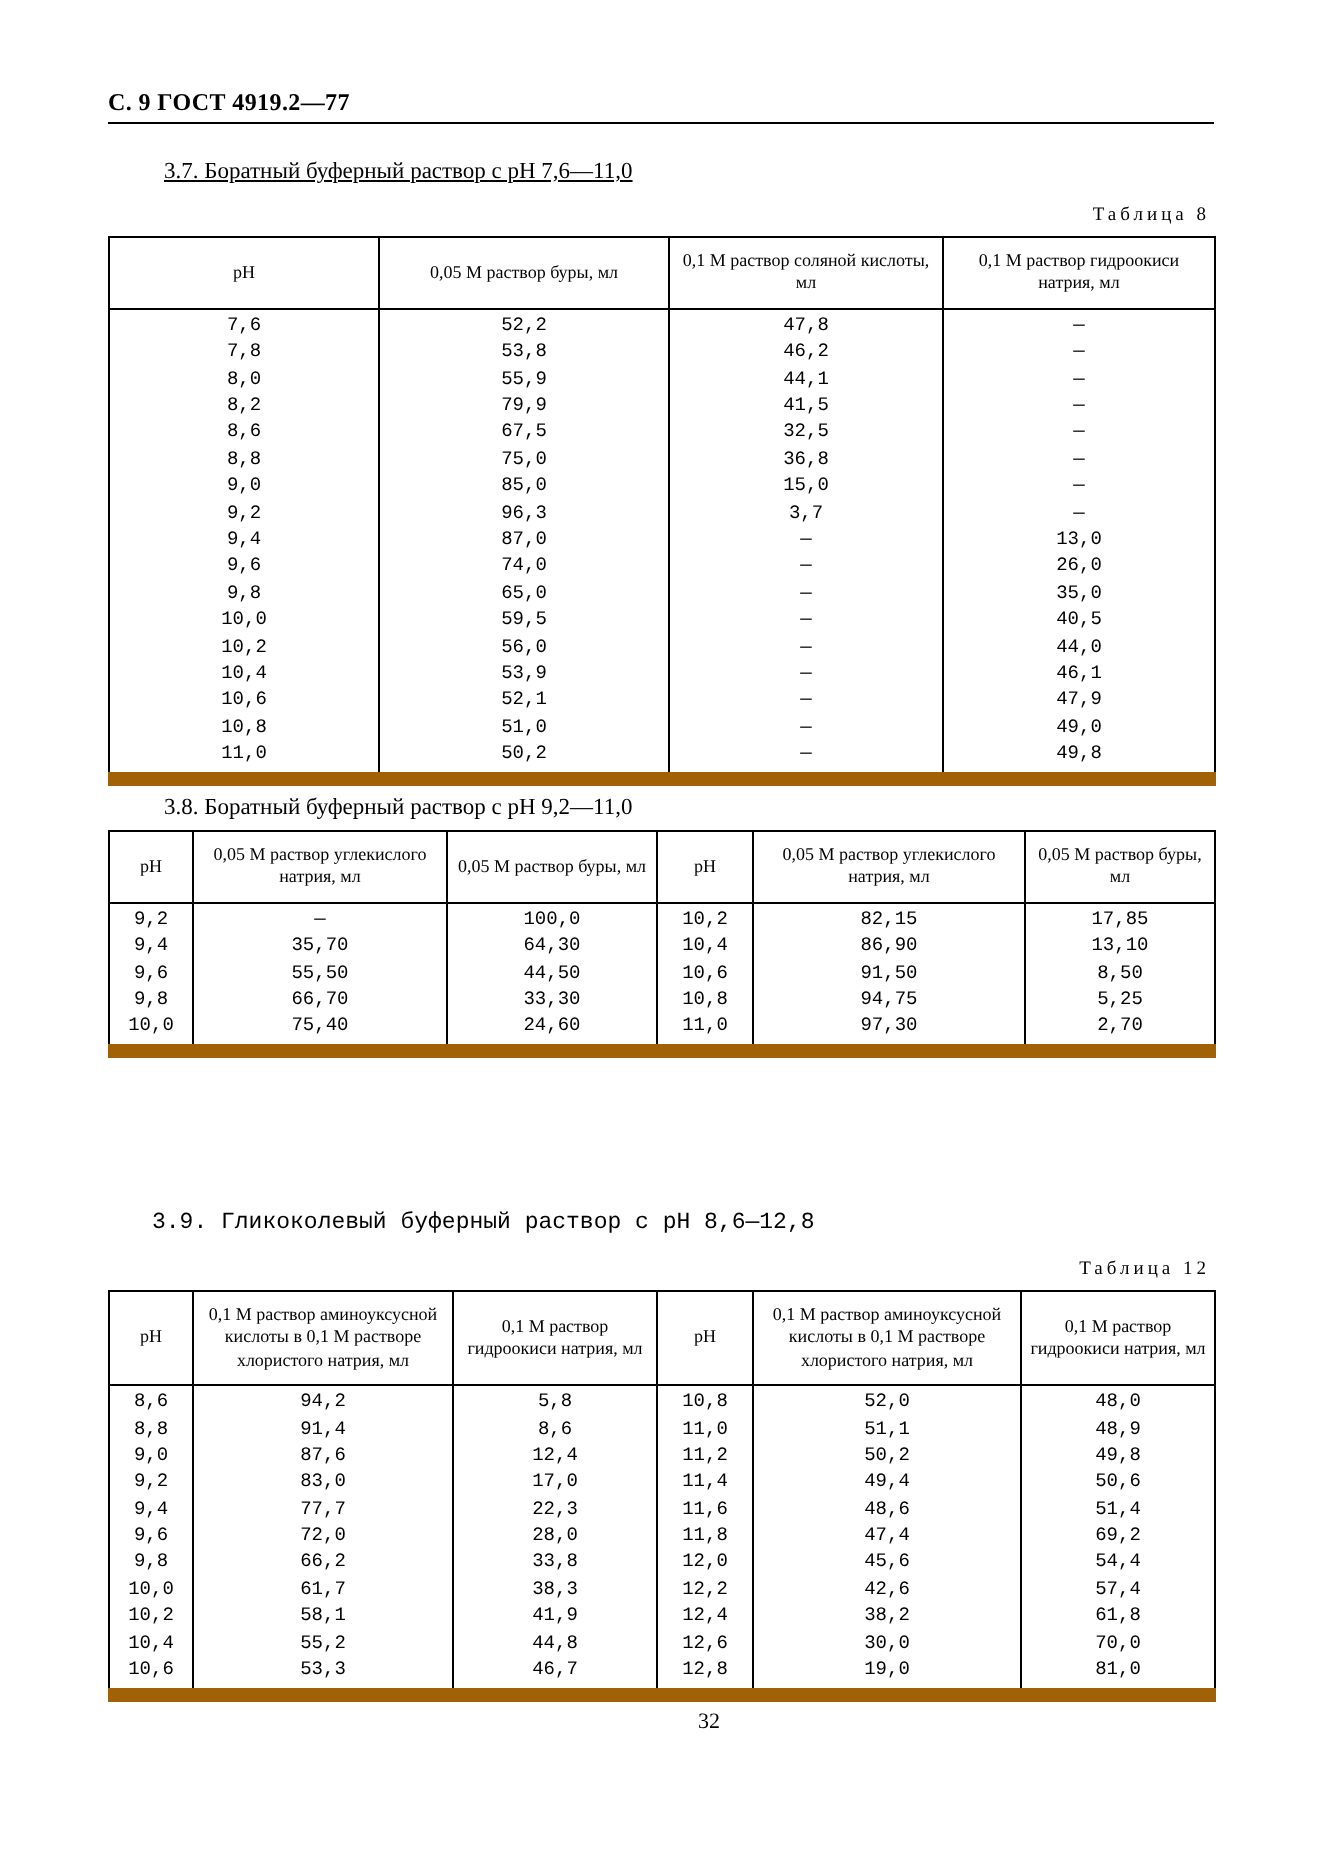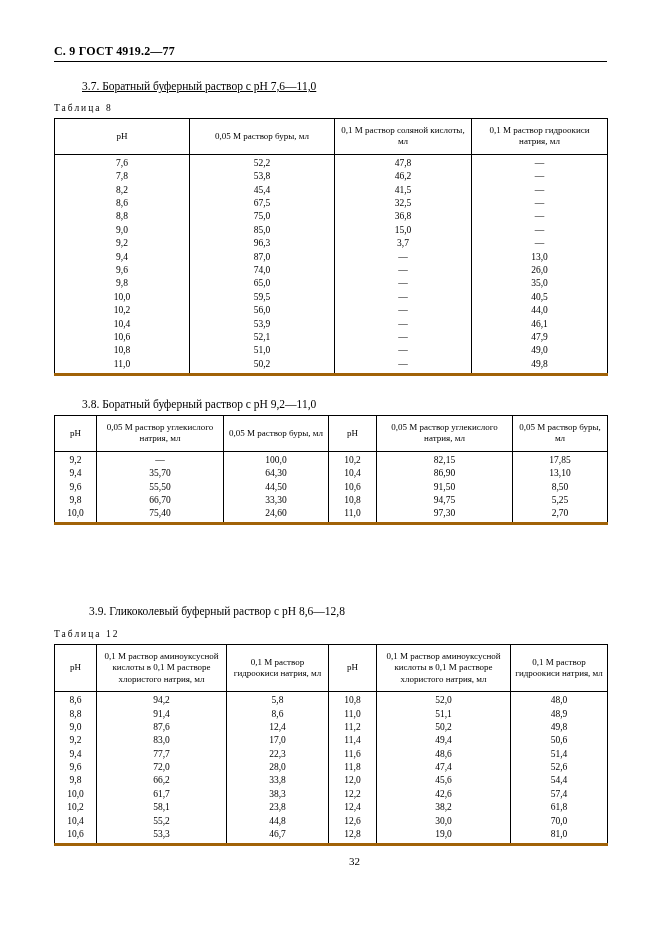--- a/index.html
+++ b/index.html
@@ -42,21 +42,21 @@
   .rule-top { top: 61px; }
 
   .section-title {
     font-size: 11.5px;
     margin: 0;
     padding: 0;
   }
   .tbl-caption {
     font-size: 9.5px;
     letter-spacing: 2px;
-    text-align: left;
+    text-align: right;
   }
 
   table.data {
     border-collapse: collapse;
     font-size: 9.5px;
     table-layout: fixed;
   }
   table.data th, table.data td {
     border: 1px solid #000;
     text-align: center;
@@ -72,38 +72,38 @@
   }
   table.data tbody td {
     border-left: 1px solid #000;
     border-right: 1px solid #000;
     border-top: 0;
     border-bottom: 0;
     height: 11.4px;
   }
   table.data tbody tr:first-child td { padding-top: 3px; }
   table.data tbody tr:last-child td { padding-bottom: 3px; }
-  table.data tbody { border-bottom: 3px solid #a16207; }
+  table.data tbody { border-bottom: 7px solid #a16207; font-family: Liberation Mono, monospace; }
   table.data thead tr th { border-bottom: 1px solid #000; }
 
   
   #block37 { position: absolute; top: 80px; left: 54px; width: 553px; }
   #block37 .section-title { margin-left: 28px; text-decoration: underline; }
   #block37 .tbl-caption { margin-top: 11px; margin-right: 2px; }
   #t8 { width: 553px; margin-top: 5px; }
 
   
   #block38 { position: absolute; top: 398px; left: 54px; width: 553px; }
   #block38 .section-title { margin-left: 28px; }
   #block38 .tbl-caption { margin-top: 12px; margin-right: 2px; }
   #t9 { width: 553px; margin-top: 5px; }
 
   
   #block39 { position: absolute; top: 605px; left: 54px; width: 553px; }
-  #block39 .section-title { margin-left: 35px; }
+  #block39 .section-title { margin-left: 22px; font-family: Liberation Mono, monospace; }
   #block39 .tbl-caption { margin-top: 12px; margin-right: 2px; }
   #t10 { width: 553px; margin-top: 5px; }
 
   .footer {
     position: absolute;
     top: 855px;
     left: 0;
     width: 661px;
     text-align: center;
     font-size: 11px;
@@ -146,22 +146,28 @@
             <td>47,8</td>
             <td>—</td>
           </tr>
         <tr>
             <td>7,8</td>
             <td>53,8</td>
             <td>46,2</td>
             <td>—</td>
           </tr>
         <tr>
+            <td>8,0</td>
+            <td>55,9</td>
+            <td>44,1</td>
+            <td>—</td>
+          </tr>
+        <tr>
             <td>8,2</td>
-            <td>45,4</td>
+            <td>79,9</td>
             <td>41,5</td>
             <td>—</td>
           </tr>
         <tr>
             <td>8,6</td>
             <td>67,5</td>
             <td>32,5</td>
             <td>—</td>
           </tr>
         <tr>
@@ -368,42 +374,42 @@
             <td>11,6</td>
             <td>48,6</td>
             <td>51,4</td>
           </tr>
         <tr>
             <td>9,6</td>
             <td>72,0</td>
             <td>28,0</td>
             <td>11,8</td>
             <td>47,4</td>
-            <td>52,6</td>
+            <td>69,2</td>
           </tr>
         <tr>
             <td>9,8</td>
             <td>66,2</td>
             <td>33,8</td>
             <td>12,0</td>
             <td>45,6</td>
             <td>54,4</td>
           </tr>
         <tr>
             <td>10,0</td>
             <td>61,7</td>
             <td>38,3</td>
             <td>12,2</td>
             <td>42,6</td>
             <td>57,4</td>
           </tr>
         <tr>
             <td>10,2</td>
             <td>58,1</td>
-            <td>23,8</td>
+            <td>41,9</td>
             <td>12,4</td>
             <td>38,2</td>
             <td>61,8</td>
           </tr>
         <tr>
             <td>10,4</td>
             <td>55,2</td>
             <td>44,8</td>
             <td>12,6</td>
             <td>30,0</td>

